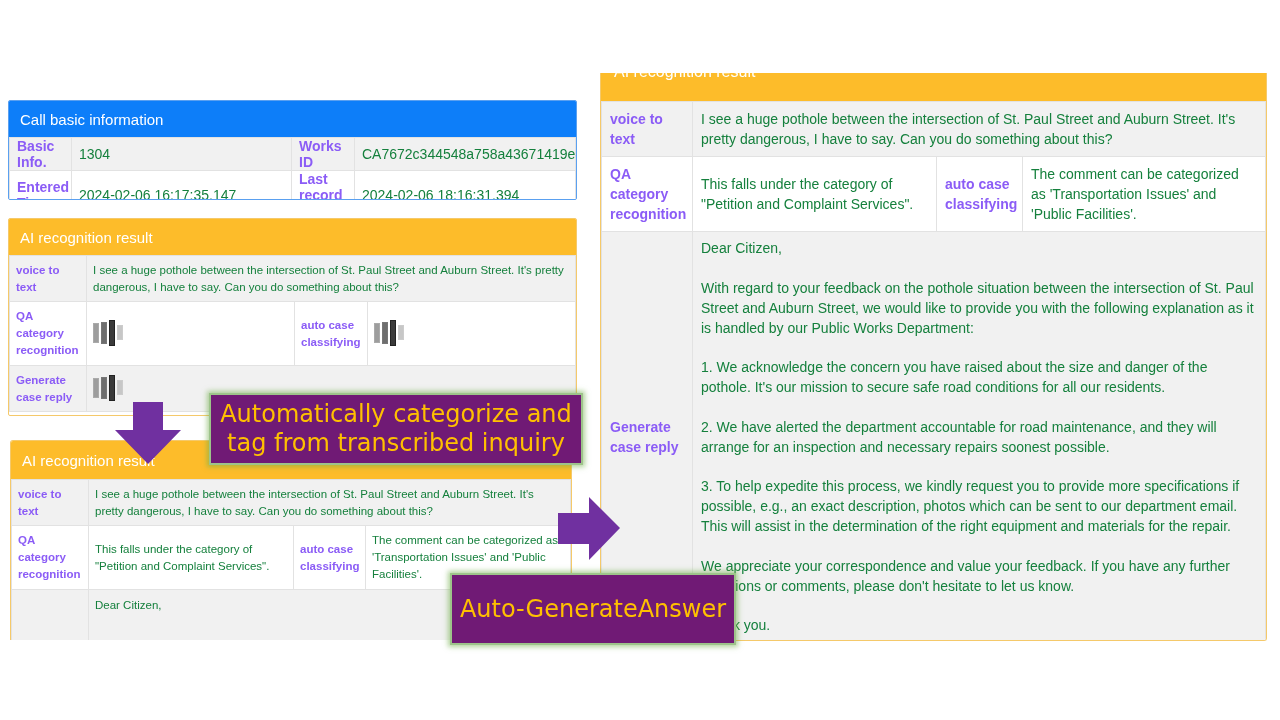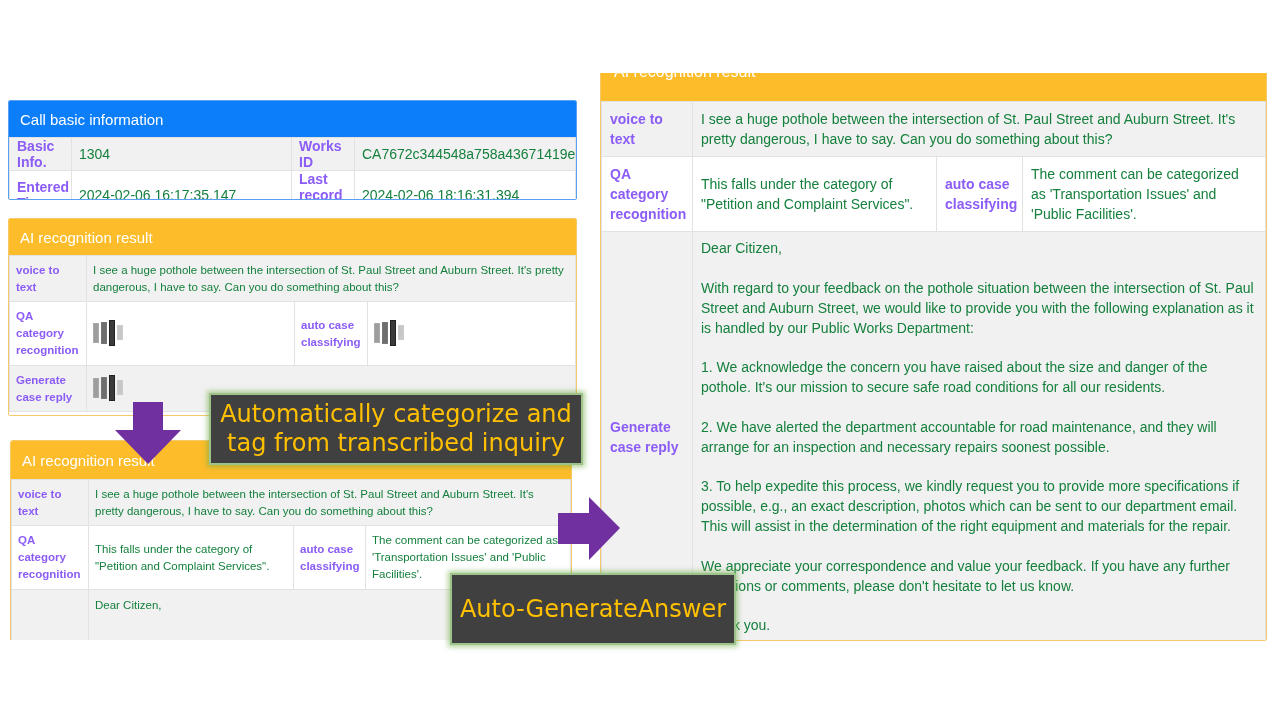--- a/index.html
+++ b/index.html
@@ -26,21 +26,21 @@
   .reply p { margin: 0; }
   .reply p + p { margin-top: 19.5px; }
 
   .loader { display: inline-flex; align-items: center; gap: 2px; height: 26px; }
   .loader span { display: inline-block; width: 6px; border: 1px solid #888; }
   .loader .b1 { height: 20px; background: #9d9d9d; border-color: #aaa; }
   .loader .b2 { height: 22px; background: #6e6e6e; border-color: #777; }
   .loader .b3 { height: 26px; background: #3a3a3a; border-color: #222; }
   .loader .b4 { height: 15px; background: #c7c7c7; border-color: #ccc; }
 
-  .callout { position: absolute; background: #404040; color: #ffc000; border: 2px solid #9dc38a;
+  .callout { position: absolute; background: #701a75; color: #ffc000; border: 2px solid #9dc38a;
     box-shadow: 0 0 5px 2px rgba(112,173,71,0.55); font-family: "DejaVu Sans", sans-serif;
     text-align: center; display: flex; align-items: center; justify-content: center; }
   .arrow { position: absolute; }
 </style>
 </head>
 <body>
 
 <div class="panel blue" style="left:8px; top:100px; width:569px; height:100px;">
   <div class="panel-head" style="height:36px; font-size:15px;">
     <span>Call basic information</span>

